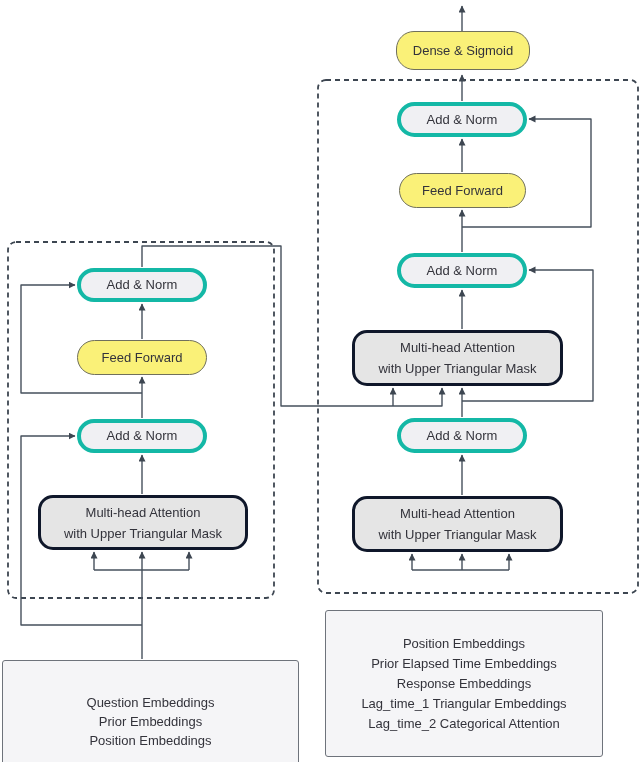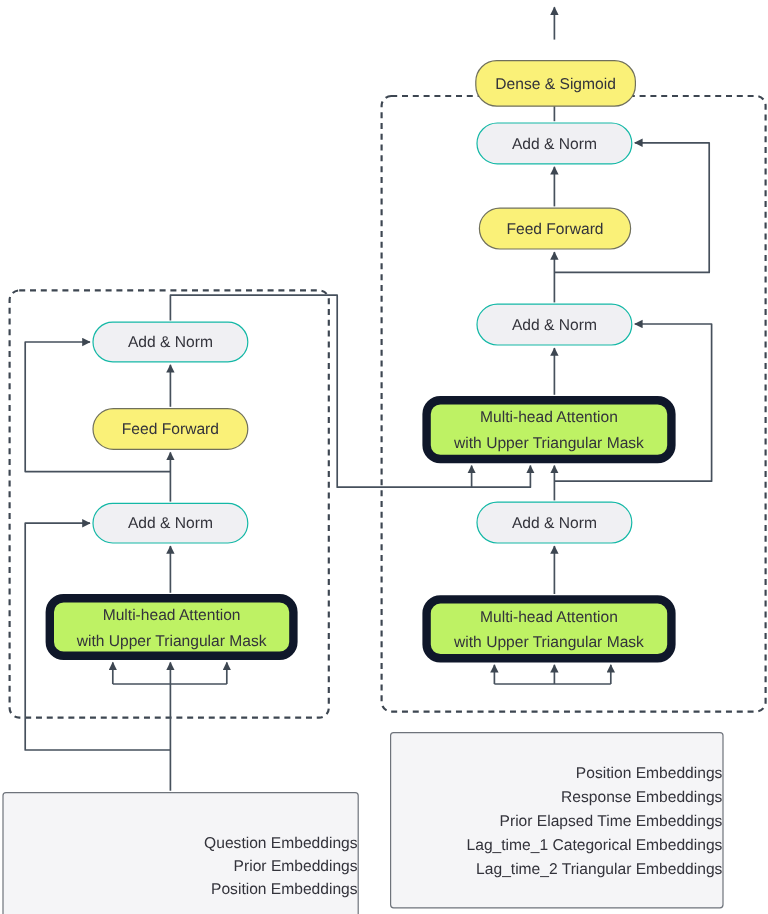--- a/index.html
+++ b/index.html
@@ -5,25 +5,25 @@
   html,body{margin:0;padding:0;background:#ffffff;}
   #canvas{
     position:relative;width:640px;height:762px;background:#ffffff;overflow:hidden;
     font-family:"Liberation Sans", sans-serif;color:#33333b;
   }
   #wires{position:absolute;left:0;top:0;width:640px;height:762px;z-index:0;}
   .node{
     position:absolute;display:flex;flex-direction:column;align-items:center;justify-content:center;
     box-sizing:border-box;text-align:center;z-index:2;font-size:13px;line-height:18px;
   }
-  .pill-gray{background:#f0f0f3;border:1px solid #14b8a6;border-radius:18px;justify-content:center;}
+  .pill-gray{background:#f0f0f3;border:4px solid #14b8a6;border-radius:18px;justify-content:center;}
   .pill-yellow{background:#faf178;border:1px solid #70705c;border-radius:18px;}
-  .box-blue{background:#bef264;border:7px solid #0f172a;border-radius:15px;line-height:21px;align-items:center;}
+  .box-blue{background:#e5e5e5;border:3px solid #0f172a;border-radius:15px;line-height:21px;align-items:center;}
   .box-input{background:#f5f5f7;border:1px solid #6e737b;border-radius:3px;z-index:2;}
-  .box-input .line{width:100%;text-align:right;}
+  .box-input .line{width:100%;text-align:center;}
   .lbl{pointer-events:none;}
 </style>
 </head>
 <body>
 
 <div id="canvas">
 
   <svg id="wires" viewBox="0 0 640 762" xmlns="http://www.w3.org/2000/svg">
     <defs>
       <marker id="arr" markerWidth="8" markerHeight="8" refX="6.5" refY="3.5" orient="auto" markerUnits="userSpaceOnUse">
@@ -60,21 +60,21 @@
       <path d="M142,418 V377" marker-end="url(#arr)"></path>
       <path d="M142,393 H21 V285 H75" marker-end="url(#arr)"></path>
       <path d="M142,339 V304" marker-end="url(#arr)"></path>
 
       <path d="M94,570 H189"></path>
       <path d="M94,570 V552" marker-end="url(#arr)"></path>
       <path d="M189,570 V552" marker-end="url(#arr)"></path>
     </g>
   </svg>
 
-  <div class="node pill-yellow" style="left:396px;top:50px;width:134px;height:39px;">
+  <div class="node pill-yellow" style="left:396px;top:31px;width:134px;height:39px;">
     <span class="lbl">Dense &amp; Sigmoid</span>
   </div>
 
   <div class="node pill-gray" style="left:397px;top:102px;width:130px;height:35px;">
     <span class="lbl">Add &amp; Norm</span>
   </div>
   <div class="node pill-yellow" style="left:399px;top:173px;width:127px;height:35px;">
     <span class="lbl">Feed Forward</span>
   </div>
   <div class="node pill-gray" style="left:397px;top:253px;width:130px;height:35px;">
@@ -107,19 +107,19 @@
   </div>
 
   <div class="node box-input" style="left:2px;top:660px;width:297px;height:123px;font-size:13px;line-height:19px;">
     <div class="line lbl">Question Embeddings</div>
     <div class="line lbl">Prior Embeddings</div>
     <div class="line lbl">Position Embeddings</div>
   </div>
 
   <div class="node box-input" style="left:325px;top:610px;width:278px;height:147px;font-size:13px;line-height:20px;">
     <div class="line lbl">Position Embeddings</div>
+    <div class="line lbl">Prior Elapsed Time Embeddings</div>
     <div class="line lbl">Response Embeddings</div>
-    <div class="line lbl">Prior Elapsed Time Embeddings</div>
-    <div class="line lbl">Lag_time_1 Categorical Embeddings</div>
-    <div class="line lbl">Lag_time_2 Triangular Embeddings</div>
+    <div class="line lbl">Lag_time_1 Triangular Embeddings</div>
+    <div class="line lbl">Lag_time_2 Categorical Attention</div>
   </div>
 
 </div>
 
 </body></html>

